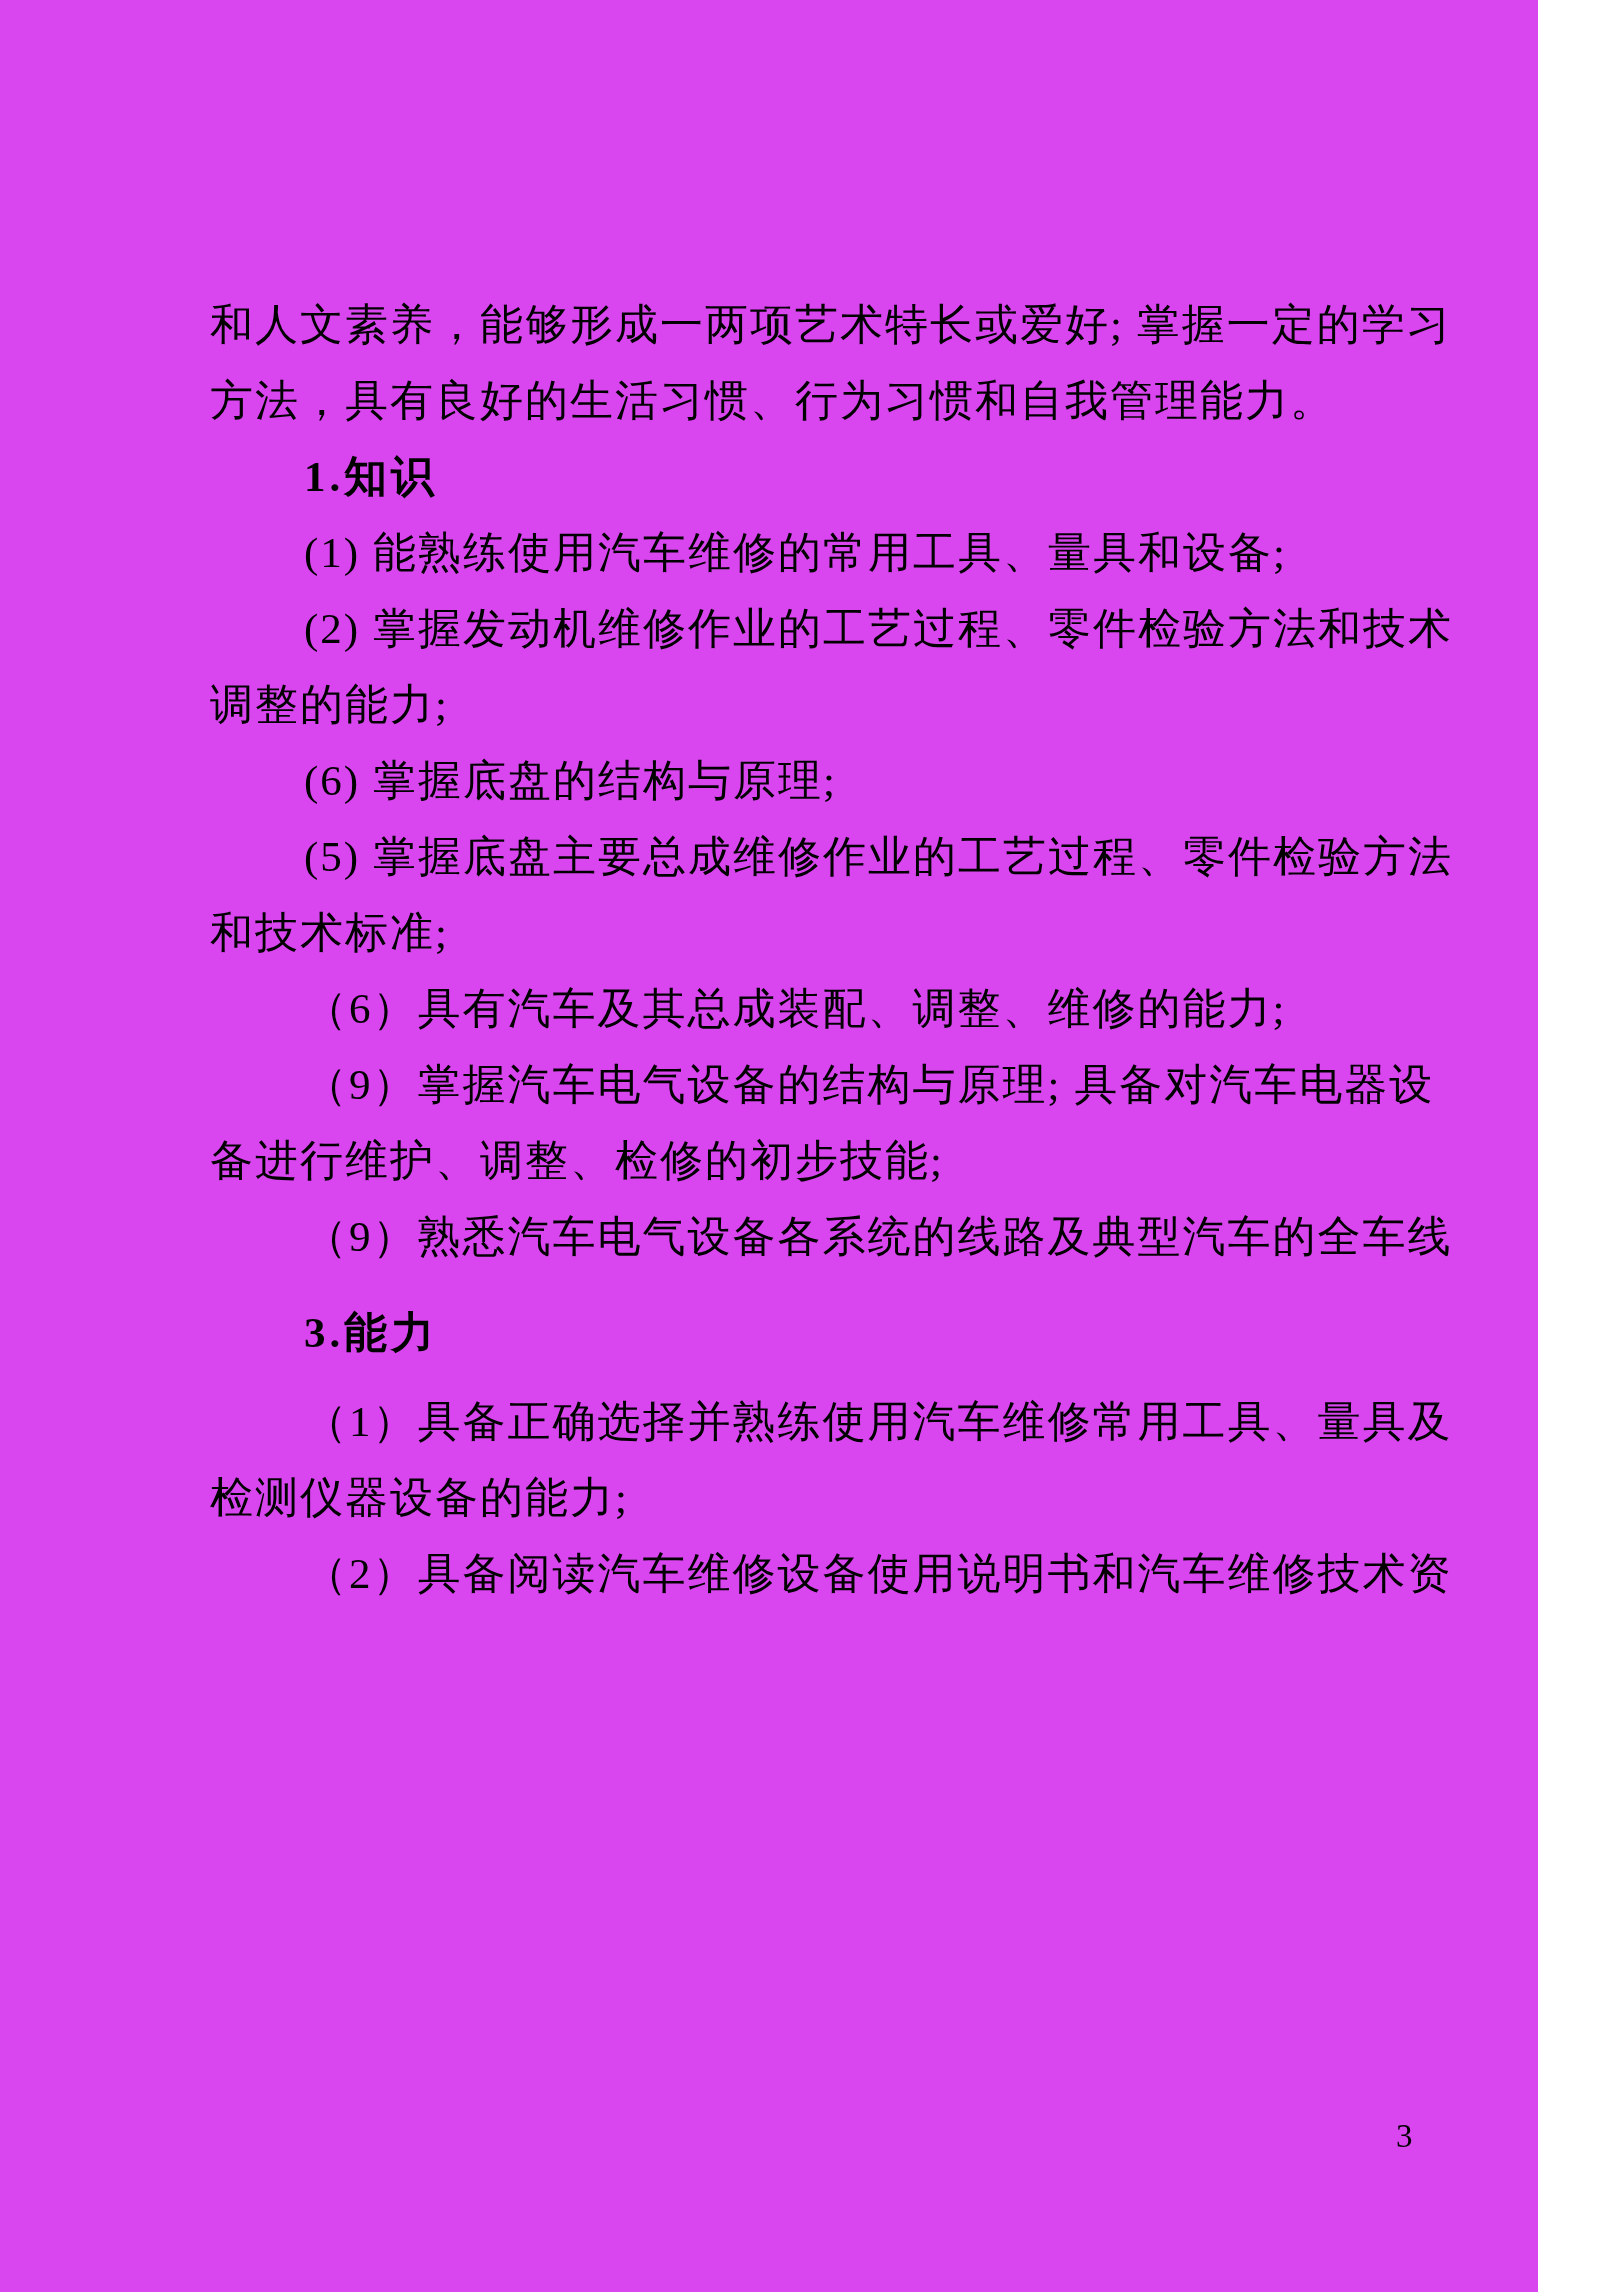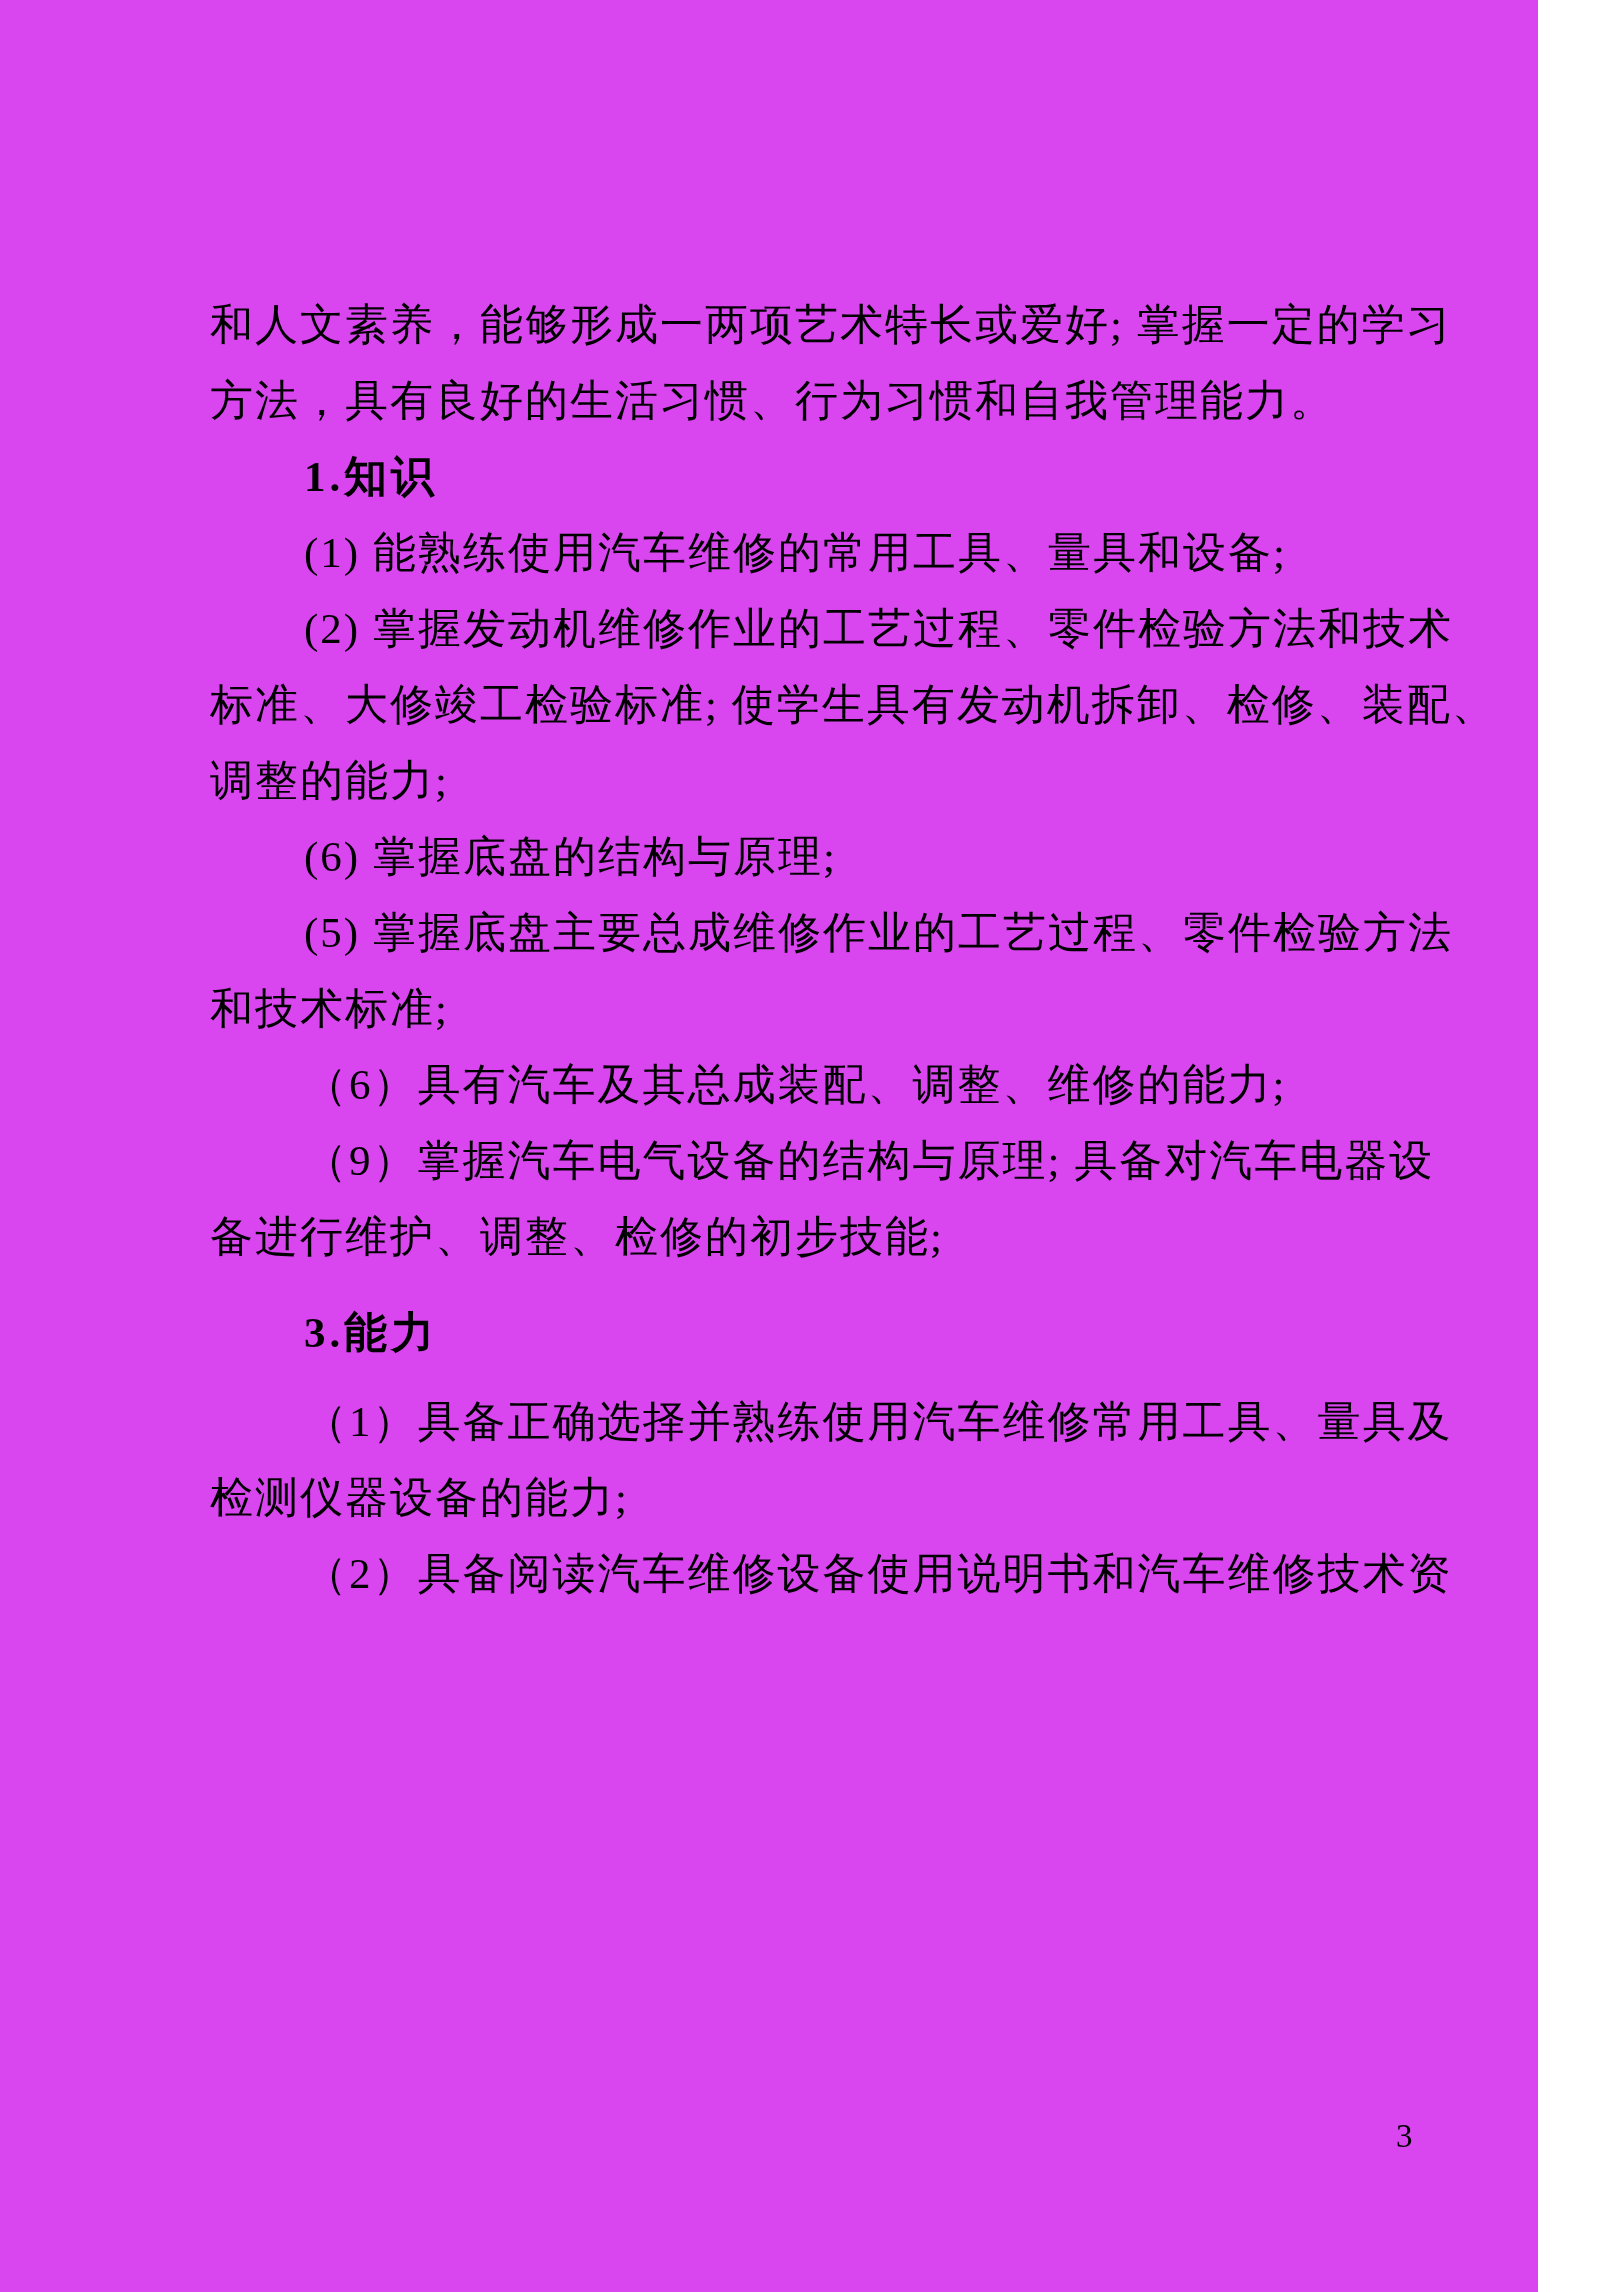--- a/index.html
+++ b/index.html
@@ -53,28 +53,28 @@
 </head>
 <body>
 
 <div class="page">
   <div class="content">
     <div class="line">和人文素养，能够形成一两项艺术特长或爱好; 掌握一定的学习</div>
     <div class="line">方法，具有良好的生活习惯、行为习惯和自我管理能力。</div>
     <div class="line indent bold">1.知识</div>
     <div class="line indent">(1) 能熟练使用汽车维修的常用工具、量具和设备;</div>
     <div class="line indent">(2) 掌握发动机维修作业的工艺过程、零件检验方法和技术</div>
-    <div class="line">标准、大修竣工检验标准; 使学生具有发动机拆卸、检修、装配、</div>
     <div class="line">调整的能力;</div>
     <div class="line indent">(6) 掌握底盘的结构与原理;</div>
     <div class="line indent">(5) 掌握底盘主要总成维修作业的工艺过程、零件检验方法</div>
     <div class="line">和技术标准;</div>
     <div class="line indent">（6）具有汽车及其总成装配、调整、维修的能力;</div>
     <div class="line indent">（9）掌握汽车电气设备的结构与原理; 具备对汽车电器设</div>
     <div class="line">备进行维护、调整、检修的初步技能;</div>
+    <div class="line indent">（9）熟悉汽车电气设备各系统的线路及典型汽车的全车线</div>
     <div class="line indent bold h3gap">3.能力</div>
     <div class="line indent">（1）具备正确选择并熟练使用汽车维修常用工具、量具及</div>
     <div class="line">检测仪器设备的能力;</div>
     <div class="line indent">（2）具备阅读汽车维修设备使用说明书和汽车维修技术资</div>
   </div>
   <div class="page-number">3</div>
 </div>
 
 
 </body></html>

